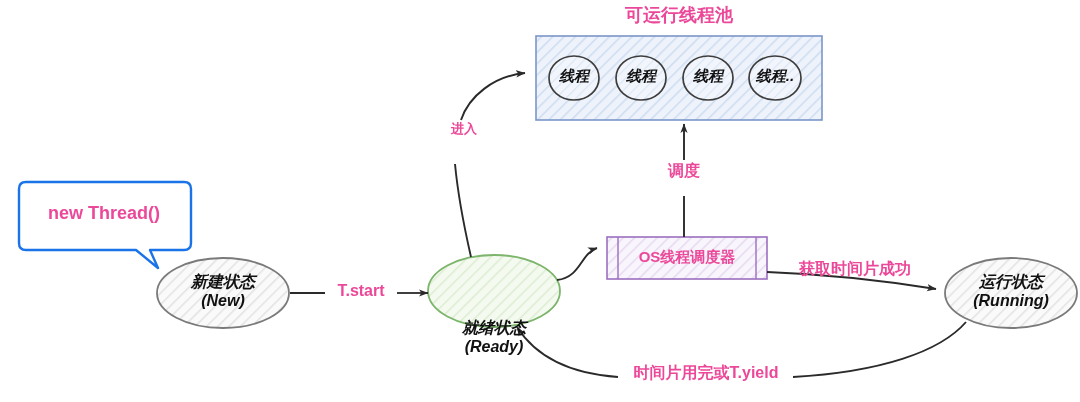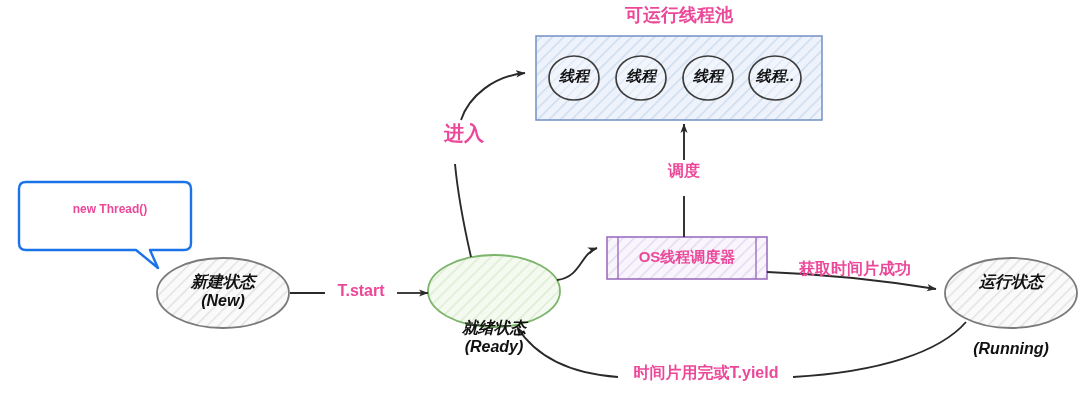--- a/index.html
+++ b/index.html
@@ -107,42 +107,42 @@
     <path d="M618,377 C575,374 538,360 517,327" fill="none" stroke="#2a2a2a" stroke-width="1.9" marker-end="url(#arrowBlack)"></path>
   </svg>
 
   <div class="lbl" style="left:536px;top:5px;width:286px;font-size:18px;">可运行线程池</div>
 
   <div class="node-label" style="left:549px;top:67px;width:50px;font-size:15px;">线程</div>
   <div class="node-label" style="left:616px;top:67px;width:50px;font-size:15px;">线程</div>
   <div class="node-label" style="left:683px;top:67px;width:50px;font-size:15px;">线程</div>
   <div class="node-label" style="left:748px;top:67px;width:54px;font-size:15px;">线程..</div>
 
-  <div class="lbl" style="left:34px;top:203px;width:152px;font-size:12px;">new Thread()</div>
+  <div class="lbl" style="left:28px;top:203px;width:152px;font-size:18px;">new Thread()</div>
 
   <div class="node-label" style="left:157px;top:273px;width:132px;font-size:16px;">
     <span>新建状态</span>
     <span>(New)</span>
   </div>
 
   <div class="node-label" style="left:428px;top:271px;width:132px;font-size:16px;margin-top:48px;">
     <span>就绪状态</span>
     <span>(Ready)</span>
   </div>
 
-  <div class="node-label" style="left:945px;top:273px;width:132px;font-size:16px;gap:48px;">
+  <div class="node-label" style="left:945px;top:273px;width:132px;font-size:16px;">
     <span>运行状态</span>
     <span>(Running)</span>
   </div>
 
   <div class="lbl" style="left:618px;top:248px;width:138px;font-size:15px;">OS线程调度器</div>
 
   <div class="lbl" style="left:325px;top:282px;width:72px;font-size:16px;">T.start</div>
 
-  <div class="lbl" style="left:442px;top:122px;width:44px;font-size:20px;">进入</div>
+  <div class="lbl" style="left:442px;top:122px;width:44px;font-size:13px;">进入</div>
 
   <div class="lbl" style="left:662px;top:162px;width:44px;font-size:16px;font-family:Liberation Serif, serif;">调度</div>
 
   <div class="lbl" style="left:781px;top:260px;width:148px;font-size:16px;">获取时间片成功</div>
 
   <div class="lbl" style="left:616px;top:364px;width:180px;font-size:16px;">时间片用完或T.yield</div>
 
 </div>
 
 </body></html>

